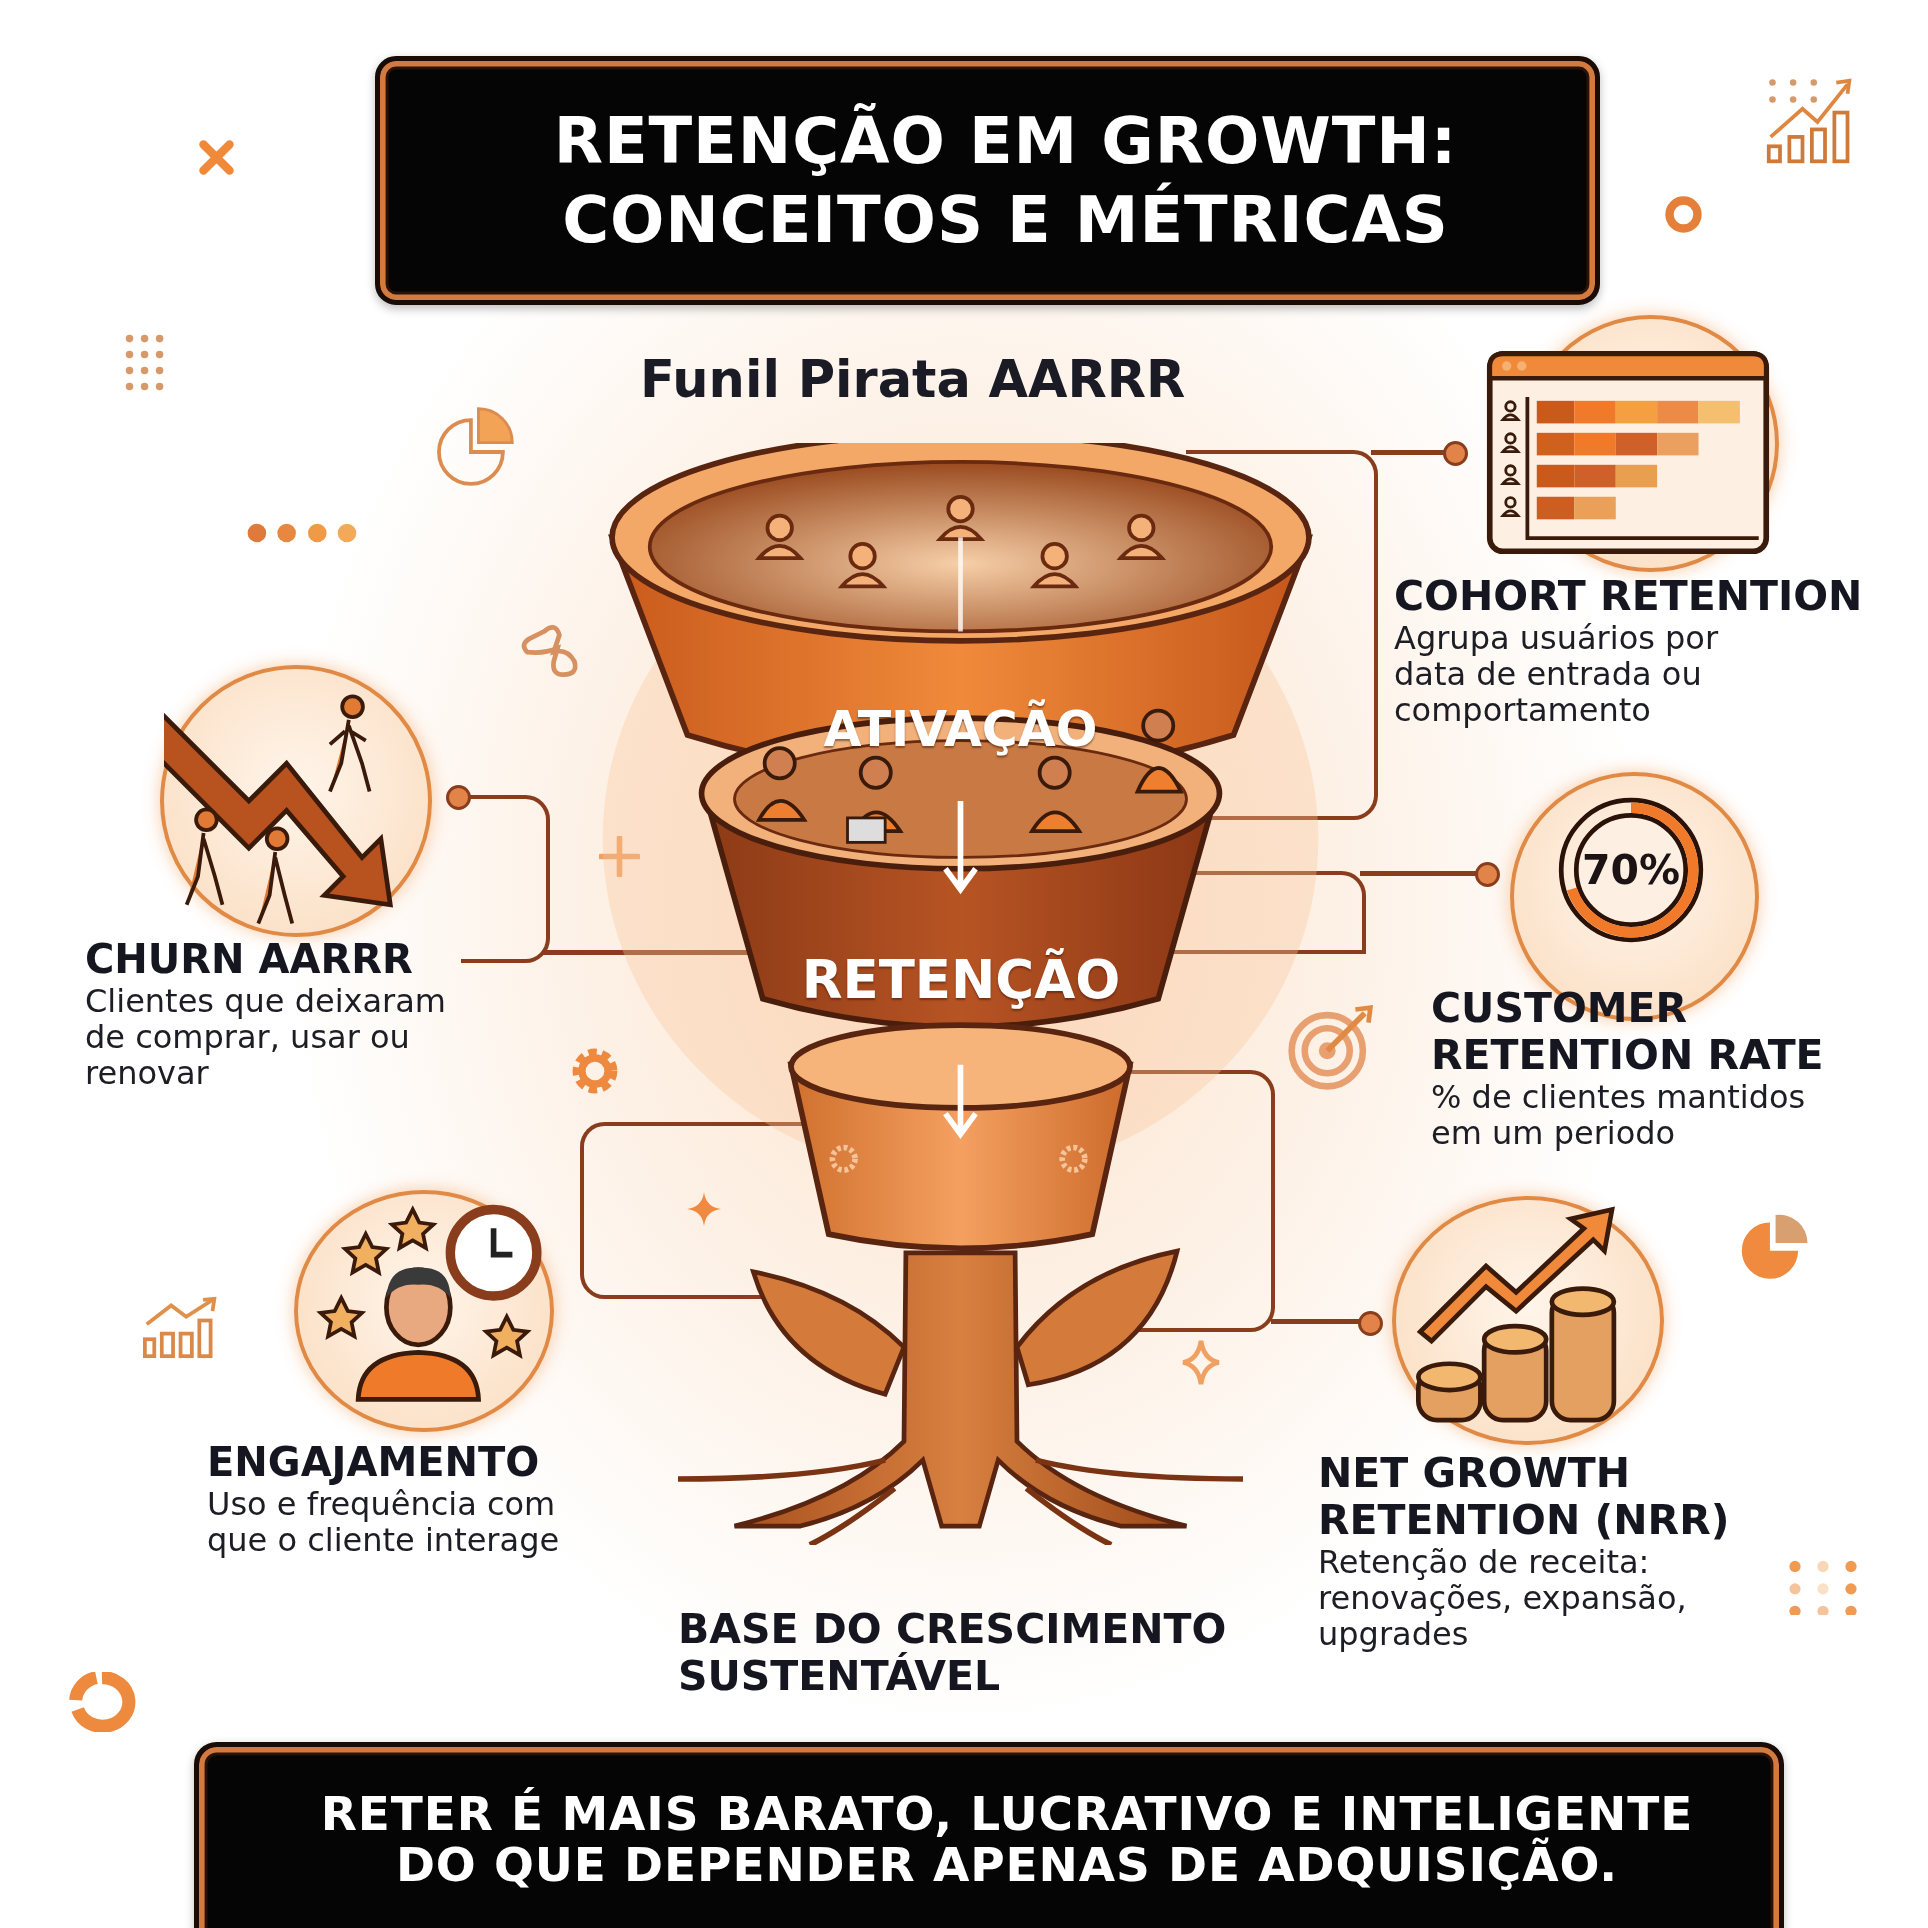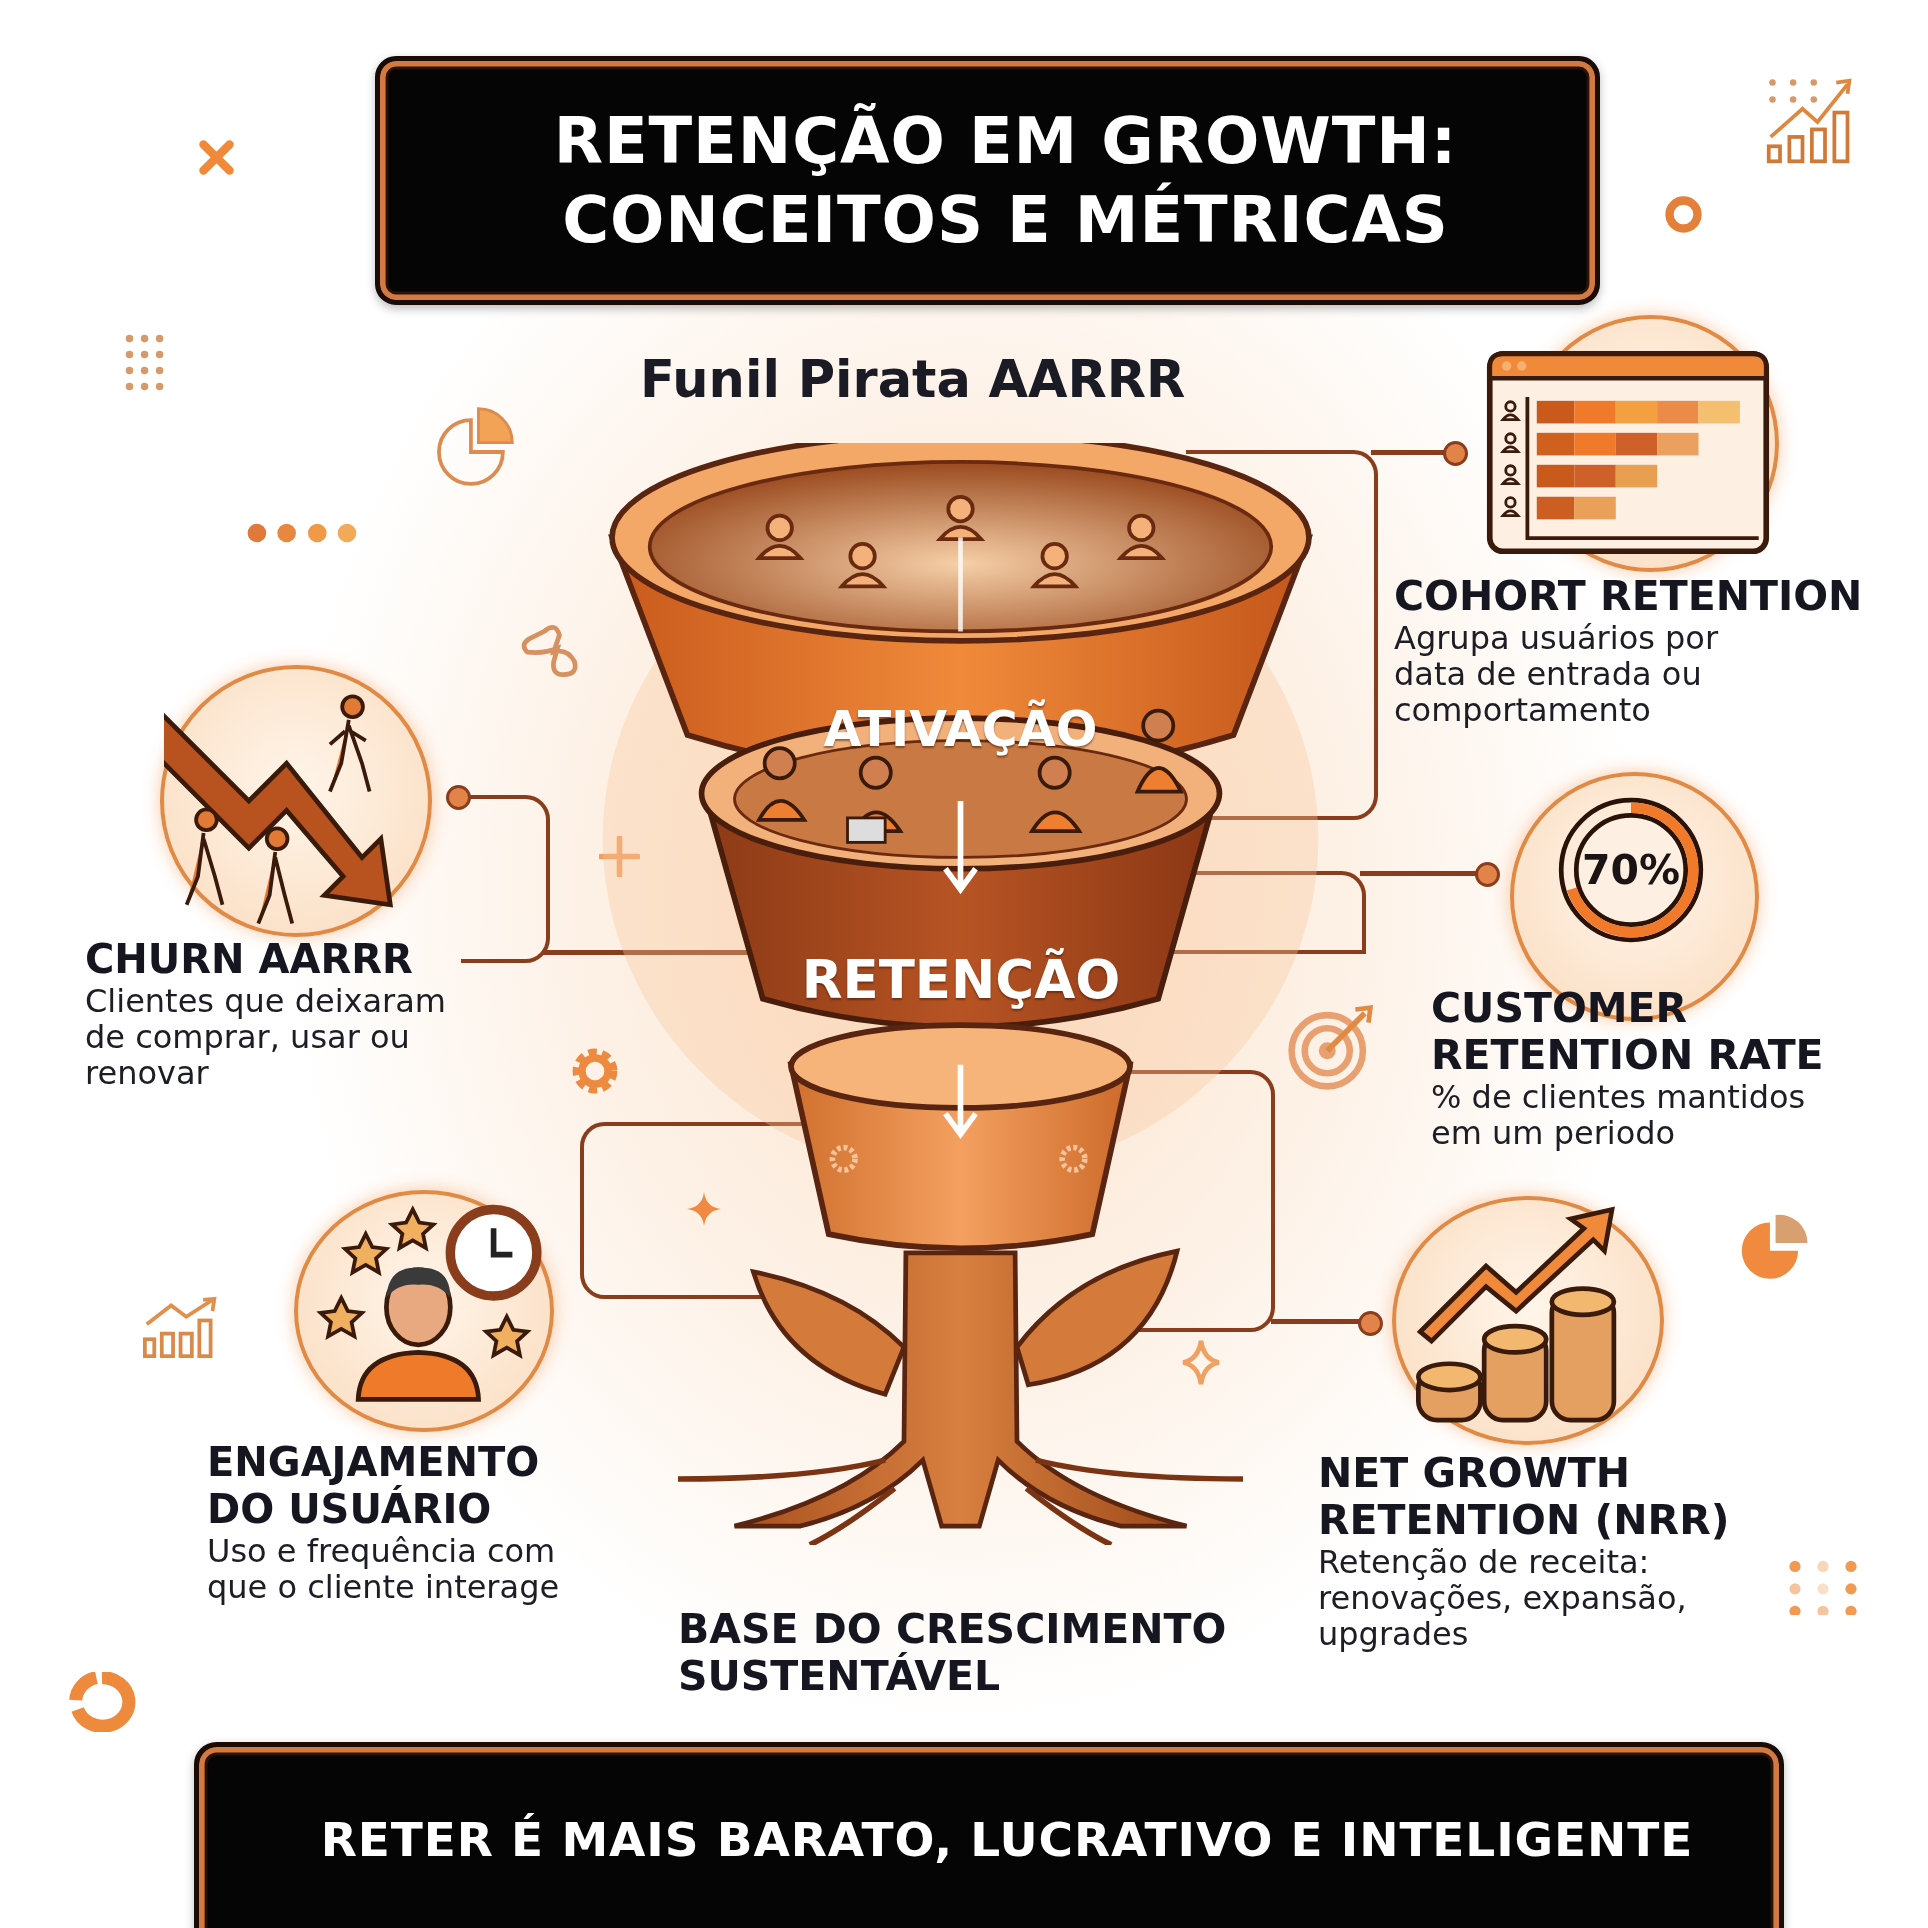--- a/index.html
+++ b/index.html
@@ -283,21 +283,20 @@
     </g>
     <circle cx="208" cy="62" r="46" fill="#fff" stroke="#8a3d1c" stroke-width="10"></circle>
     <path d="M208 36 L208 64 L228 64" stroke="#222" stroke-width="6" fill="none"></path>
     <ellipse cx="128" cy="120" rx="34" ry="40" fill="#e8a880" stroke="#3a1a0a" stroke-width="5"></ellipse>
     <path d="M94 110 Q96 76 128 78 Q162 76 162 110 Q150 94 128 96 Q106 94 94 110 Z" fill="#3a3a3a"></path>
     <path d="M64 218 Q66 170 128 168 Q190 170 192 218 Z" fill="#ee7a2a" stroke="#3a1a0a" stroke-width="5"></path>
   </svg>
 </div>
 <div class="metric" style="left:207px;top:1439px;width:433px;">
   <div class="head">ENGAJAMENTO</div>
-  <div class="head">DO USUÁRIO</div>
   <div class="desc">Uso e frequência com</div>
   <div class="desc">que o cliente interage</div>
 </div>
 
 <div class="icon-circle" style="left:1522px;top:315px;width:249px;height:249px;"></div>
 <svg class="abs" style="left:1486px;top:350px" width="284" height="207" viewBox="0 0 302 220">
   <rect x="4" y="4" width="294" height="210" rx="14" fill="#fdf0e2" stroke="#3a1a0a" stroke-width="6"></rect>
   <path d="M4 18 Q4 4 18 4 L284 4 Q298 4 298 18 L298 30 L4 30 Z" fill="#f08a3a" stroke="#3a1a0a" stroke-width="5"></path>
   <circle cx="22" cy="17" r="5" fill="#f6b070"></circle>
     <circle cx="38" cy="17" r="5" fill="#f6b070"></circle>
@@ -366,14 +365,15 @@
 <div class="metric" style="left:1318px;top:1450px;width:433px;">
   <div class="head" style="font-size:41px">NET GROWTH</div>
   <div class="head" style="font-size:41px">RETENTION (NRR)</div>
   <div class="desc">Retenção de receita:</div>
   <div class="desc">renovações, expansão,</div>
   <div class="desc">upgrades</div>
 </div>
 
 <div class="banner footer-banner">
   <div class="line">RETER É MAIS BARATO, LUCRATIVO E INTELIGENTE</div>
+  <div class="line">DO QUE DEPENDER APENAS DE ADQUISIÇÃO.</div>
 </div>
 
 
 </body></html>

